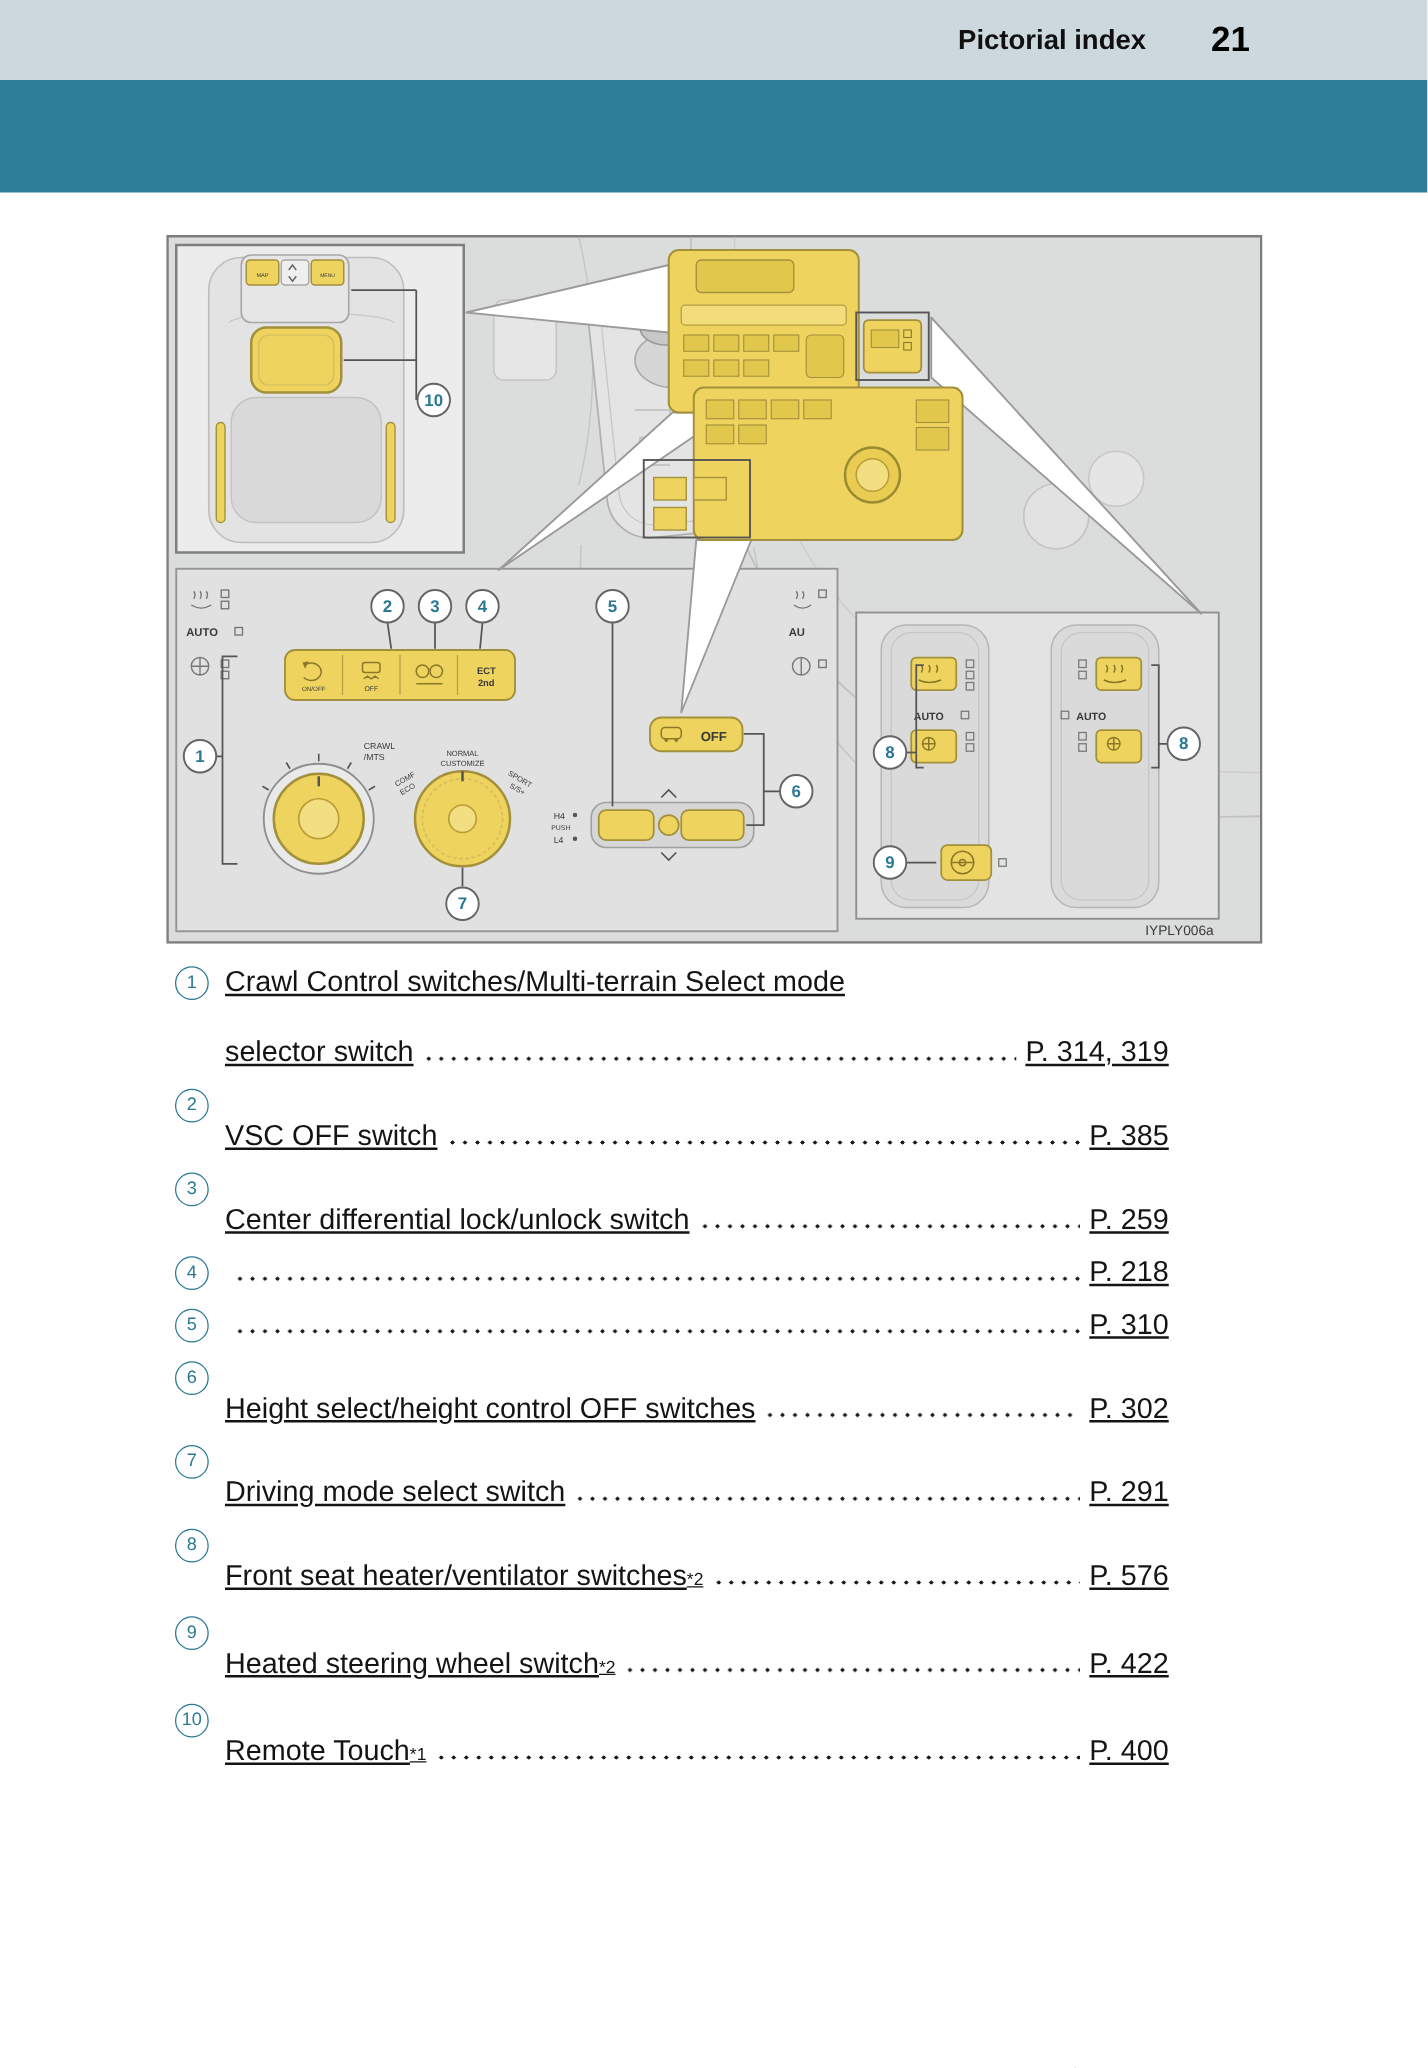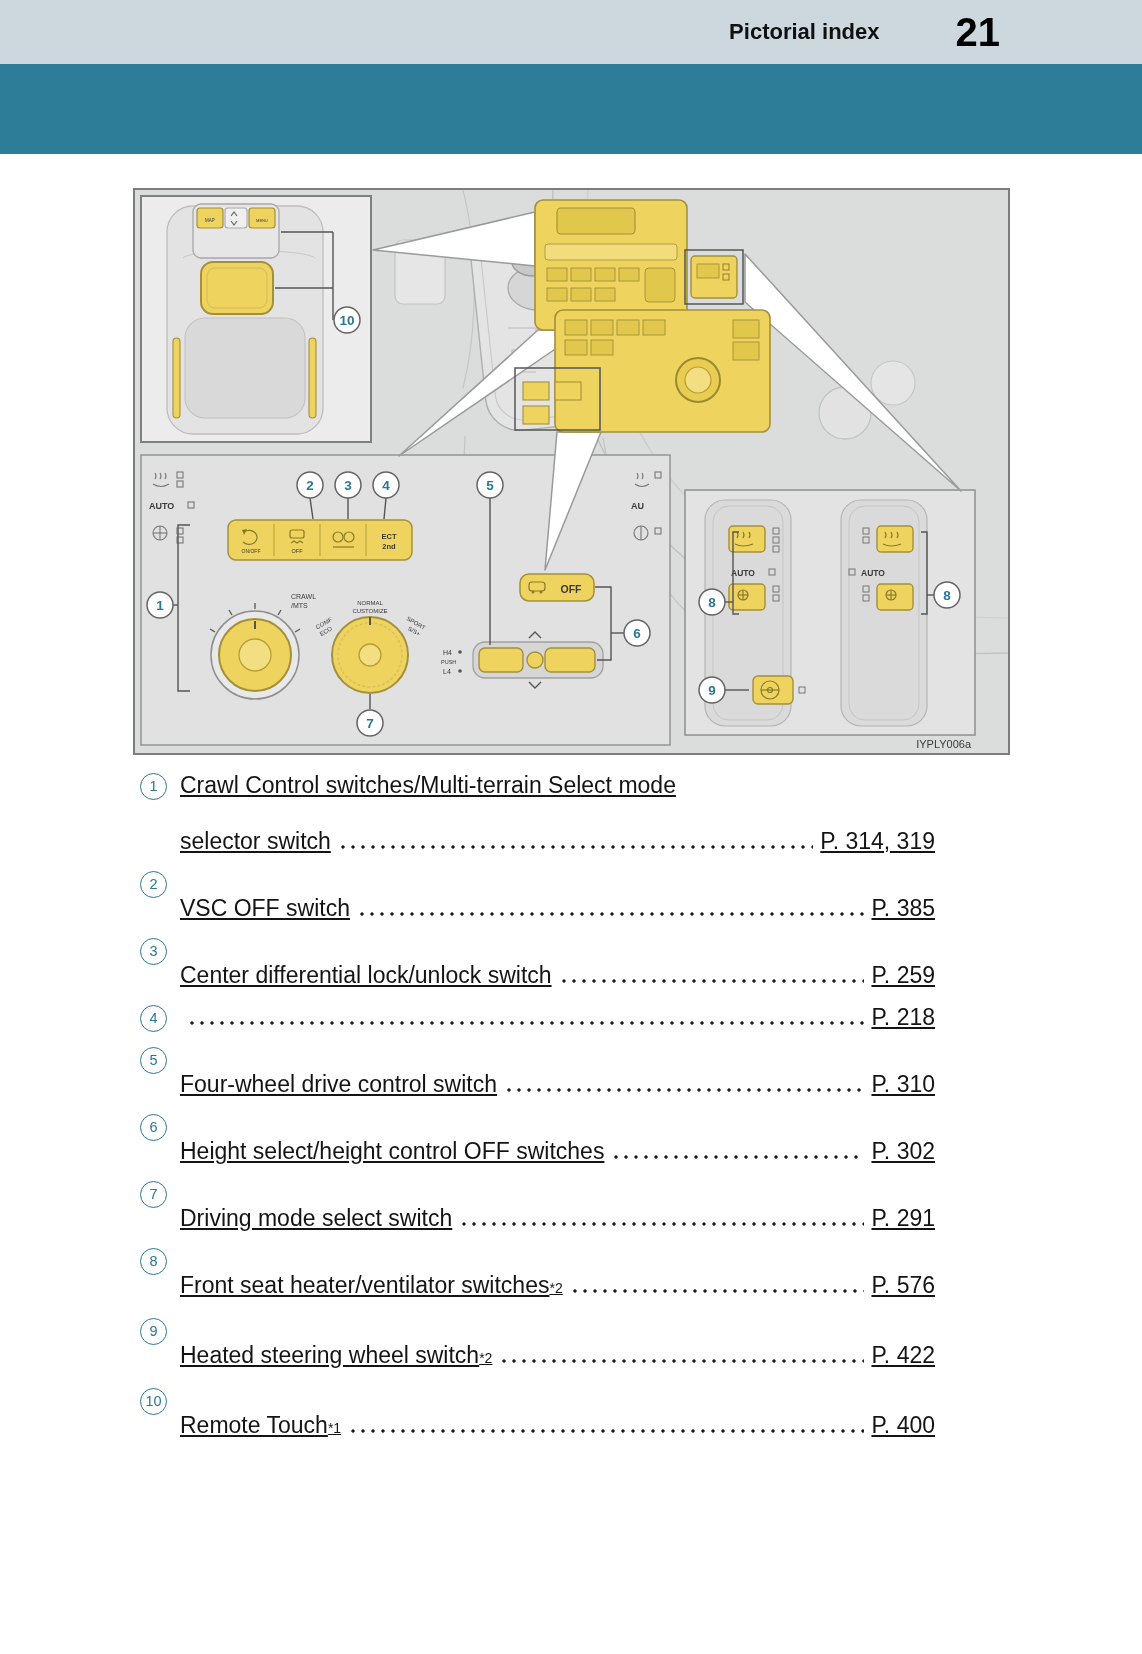--- a/index.html
+++ b/index.html
@@ -5,24 +5,24 @@
   * { margin:0; padding:0; box-sizing:border-box; }
   html,body { background:#ffffff; }
   body {
     width:1142px; height:1654px;
     font-family:"Liberation Sans", sans-serif;
     color:#141414; position:relative; overflow:hidden;
   }
   .topbar {
     height:64px; background:#cdd8de;
     display:flex; align-items:center; justify-content:flex-end;
-    gap:76px; padding-right:142px;
+    gap:52px; padding-right:142px;
   }
   .topbar .section-label { font-size:22px; font-weight:bold; color:#101010; }
-  .topbar .page-number { font-size:40px; font-weight:bold; color:#000; }
+  .topbar .page-number { font-size:28px; font-weight:bold; color:#000; }
   .teal-band { height:90px; background:#2d7d99; }
 
   .figure-wrap { margin:34px 132px 0 133px; }
   .diagram-svg { width:877px; height:567px; display:block; }
   svg text { font-family:"Liberation Sans", sans-serif; fill:#3a3a3a; }
   .co-num { fill:#2b7894; font-size:13.5px; font-weight:bold; text-anchor:middle; }
   .tiny-ic { stroke:#8a7828; fill:none; stroke-width:1.2; }
 
   .index-list { margin:15px 0 0 140px; width:795px; list-style:none; }
   .index-item { display:flex; align-items:flex-start; margin-bottom:11px; font-size:23px; line-height:31px; }
@@ -410,21 +410,20 @@
             <sup></sup>
         <span class="leader"></span>
         <span class="pageref">P. 218</span>
       </div>
         </div>
     </li>
     <li class="index-item">
       <span class="num-circle">5</span>
       <div class="item-body">
           <div class="line2">
-        <span class="label">Four-wheel drive control switch</span>
             <sup></sup>
         <span class="leader"></span>
         <span class="pageref">P. 310</span>
       </div>
         </div>
     </li>
     <li class="index-item">
       <span class="num-circle">6</span>
       <div class="item-body">
           <div class="line2">

